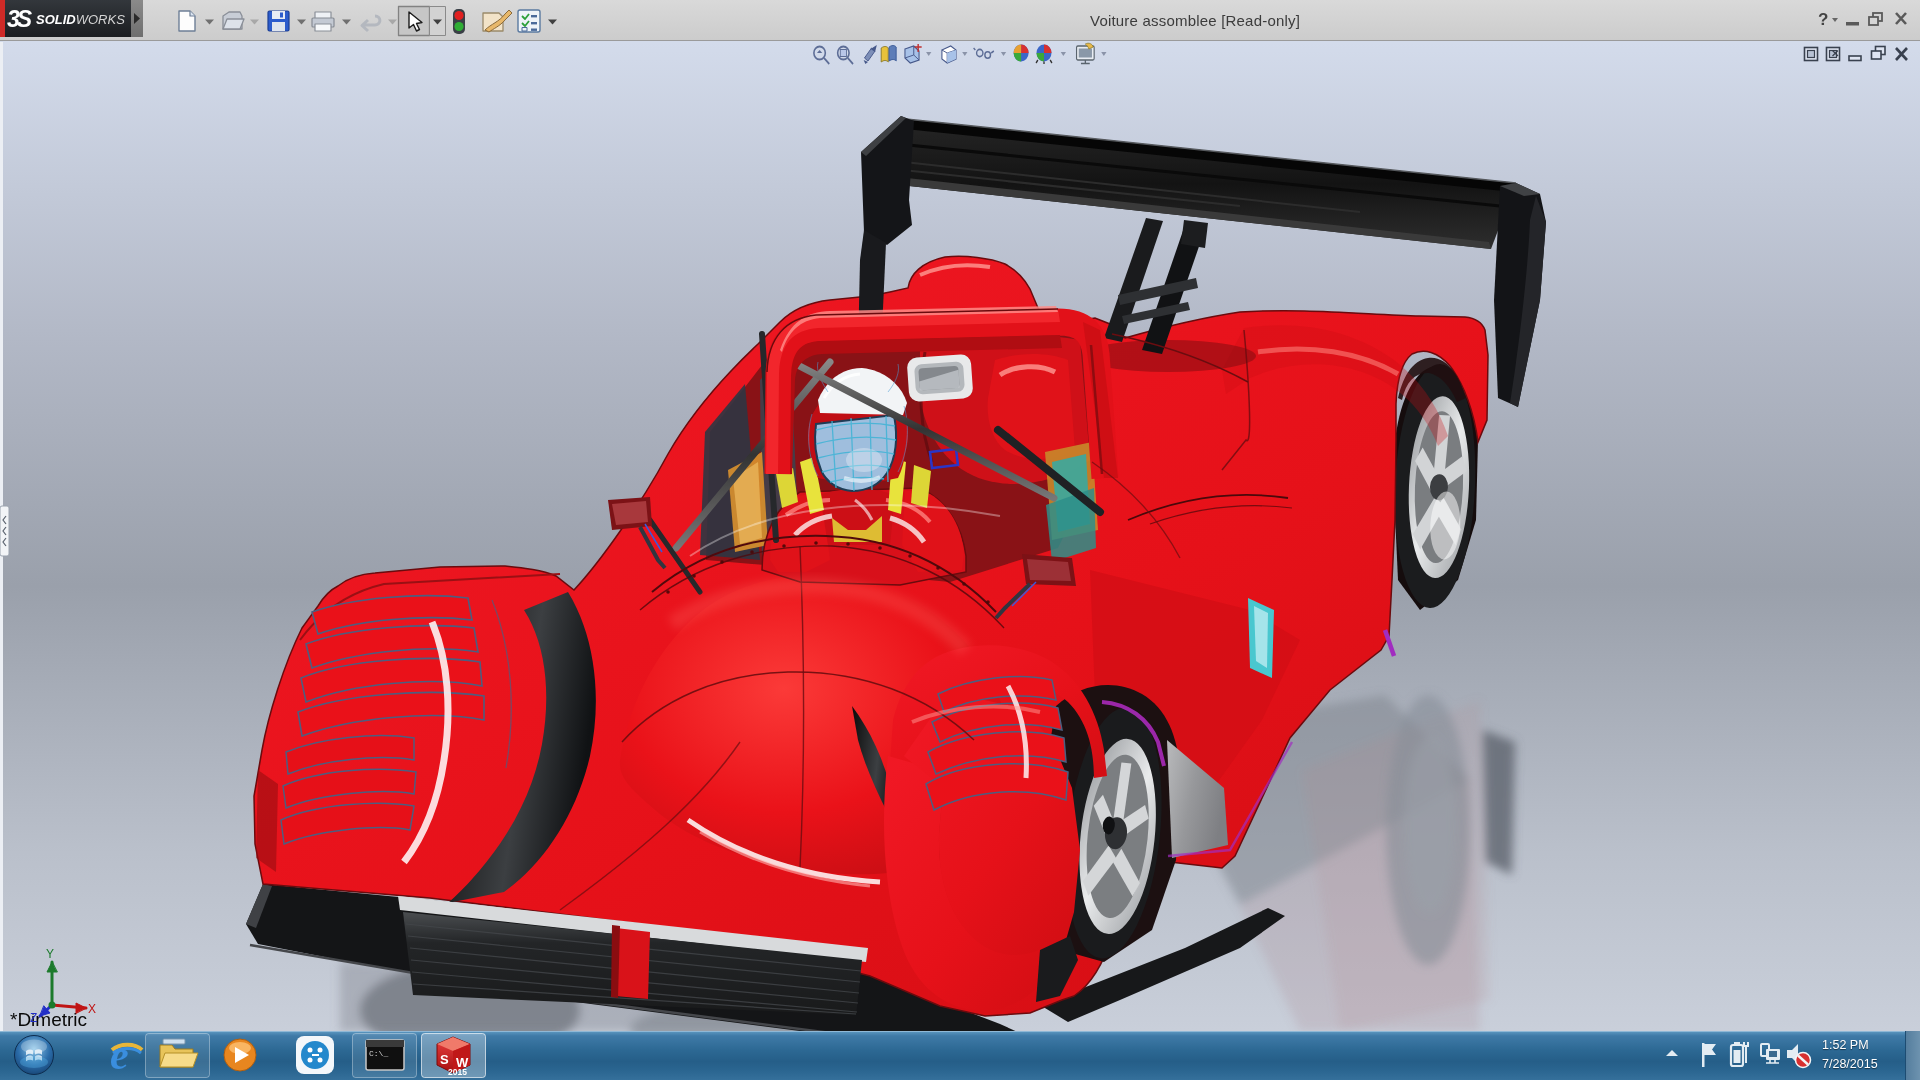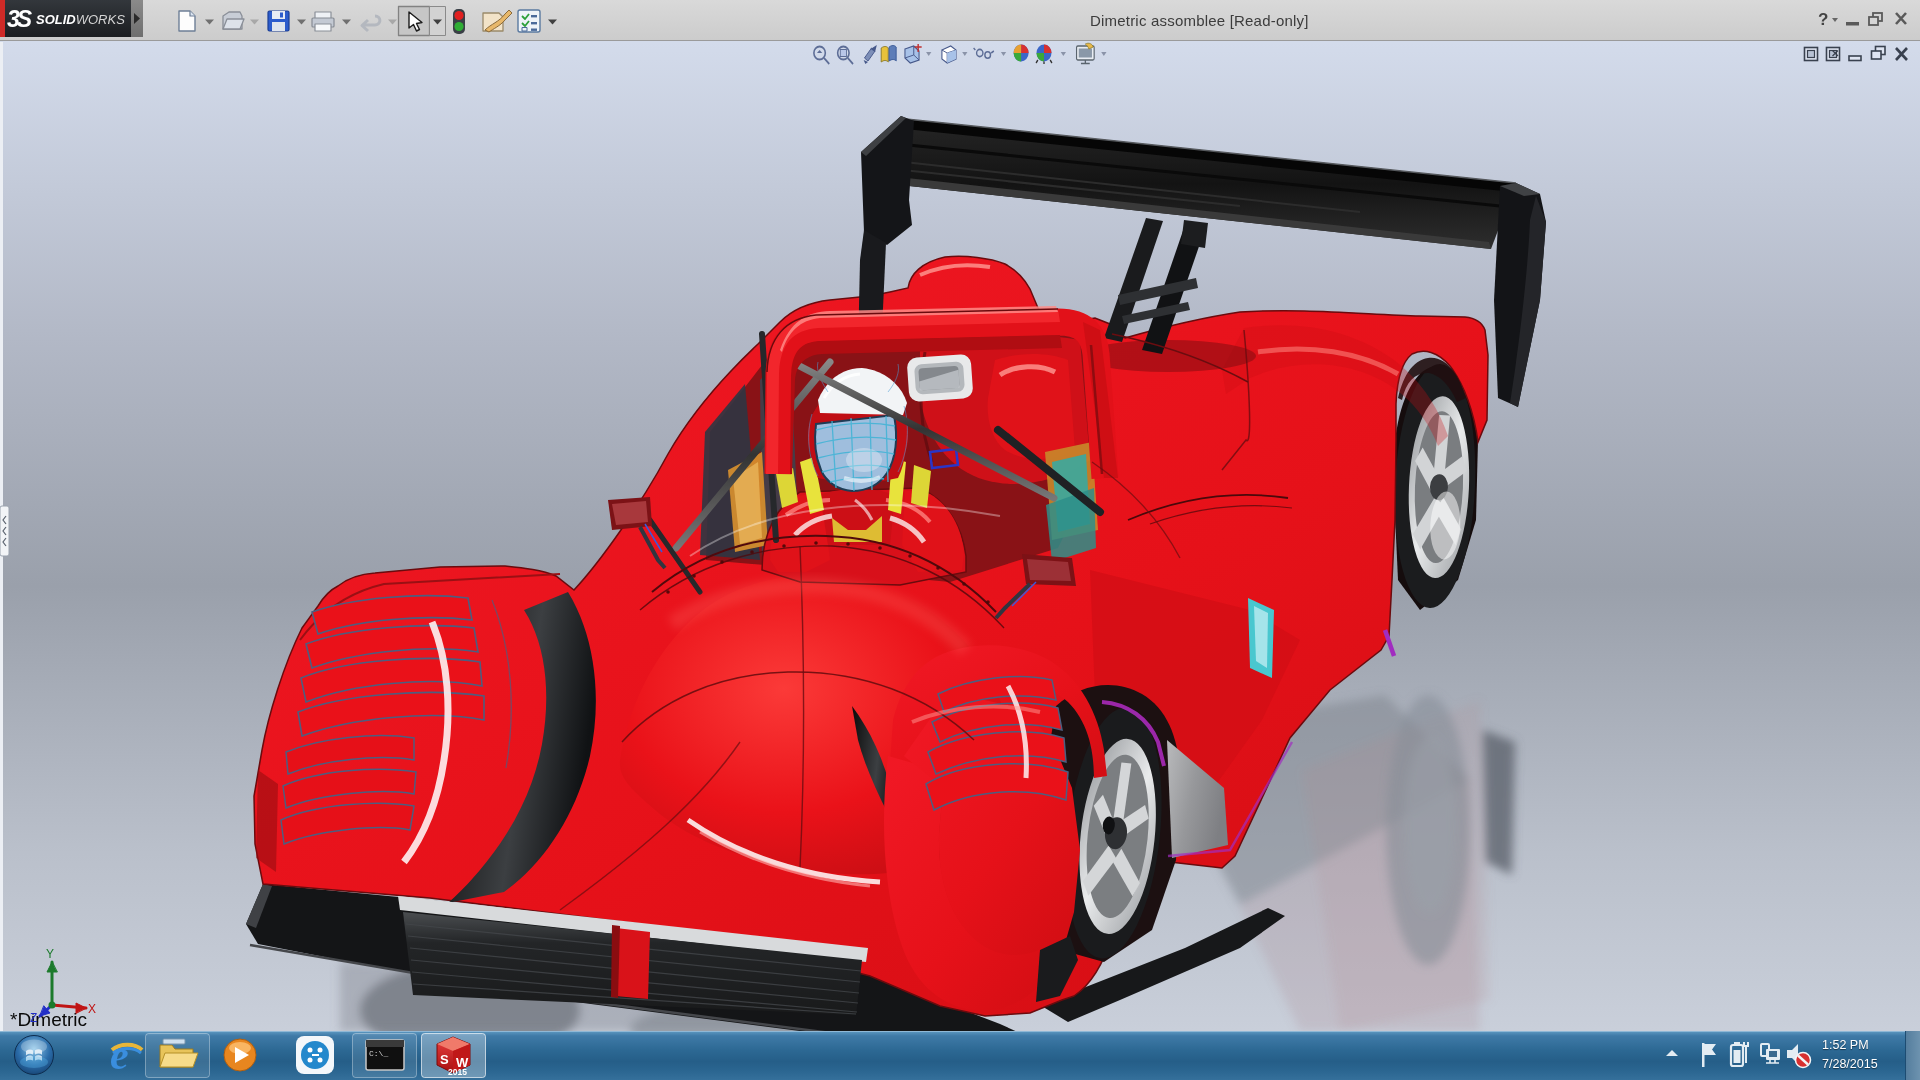--- a/index.html
+++ b/index.html
@@ -457,21 +457,21 @@
   <rect x="375" y="10" width="22" height="22" rx="2" fill="#eef3f8" stroke="#5a7aa0" stroke-width="1.4"></rect>
   <path d="M379,16 L382,19 L386,14" stroke="#2da03a" stroke-width="1.8" fill="none"></path>
   <rect x="388" y="15" width="6" height="2.4" fill="#4a6a9a"></rect>
   <path d="M379,23 L382,26 L386,21" stroke="#2da03a" stroke-width="1.8" fill="none"></path>
   <rect x="388" y="22" width="6" height="2.4" fill="#4a6a9a"></rect>
   <rect x="379" y="27.5" width="5" height="3.5" fill="none" stroke="#4a6a9a" stroke-width="1"></rect>
   <rect x="388" y="28.5" width="6" height="2.4" fill="#4a6a9a"></rect>
   <path d="M405,19.5 L414,19.5 L409.5,24.5 Z" fill="#404040"></path>
   </g>
 </svg>
-<div class="ttl">Dimetric assomblee [Read-only]</div>
+<div class="ttl">Voiture assomblee [Read-only]</div>
 <svg id="winctl" width="110" height="40" viewBox="0 0 110 40">
   <text x="8" y="25" font-size="17" fill="#444" font-weight="bold">?</text>
   <path d="M22,18 L28,18 L25,22 Z" fill="#666"></path>
   <rect x="36" y="22" width="13" height="3.5" fill="#5a5a5a"></rect>
   <rect x="63" y="13" width="9" height="8" fill="none" stroke="#5a5a5a" stroke-width="1.8"></rect>
   <rect x="59" y="17" width="9" height="8" fill="#d5d5d5" stroke="#5a5a5a" stroke-width="1.8"></rect>
   <path d="M86,13 L96,24 M96,13 L86,24" stroke="#5a5a5a" stroke-width="2.6"></path>
 </svg>
 <div id="taskbar"></div>
 <svg style="position:absolute;top:1031px;left:0;z-index:11" width="1920" height="49" viewBox="0 0 1920 49">

